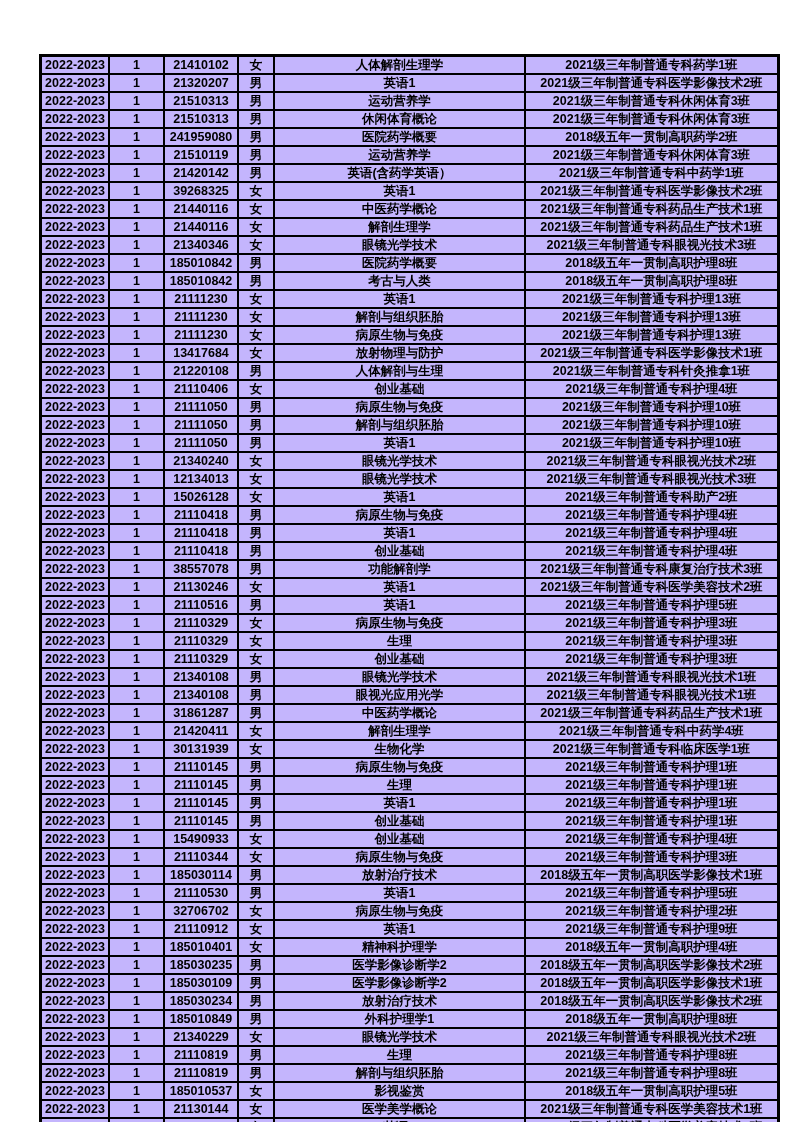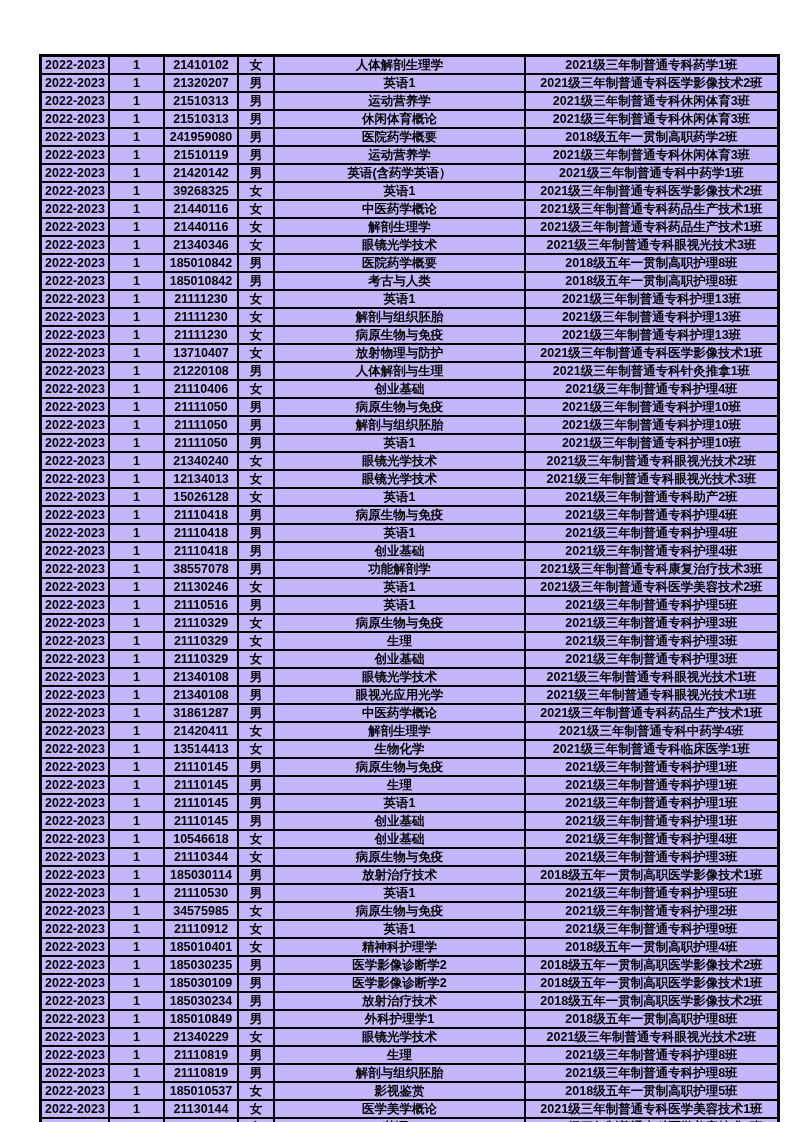--- a/index.html
+++ b/index.html
@@ -185,21 +185,21 @@
           <td class="col-academic_year">2022-2023</td>
           <td class="col-semester">1</td>
           <td class="col-student_id">21111230</td>
           <td class="col-gender">女</td>
           <td class="col-course_name">病原生物与免疫</td>
           <td class="col-class_name">2021级三年制普通专科护理13班</td>
         </tr>
         <tr>
           <td class="col-academic_year">2022-2023</td>
           <td class="col-semester">1</td>
-          <td class="col-student_id">13710407</td>
+          <td class="col-student_id">13417684</td>
           <td class="col-gender">女</td>
           <td class="col-course_name">放射物理与防护</td>
           <td class="col-class_name">2021级三年制普通专科医学影像技术1班</td>
         </tr>
         <tr>
           <td class="col-academic_year">2022-2023</td>
           <td class="col-semester">1</td>
           <td class="col-student_id">21220108</td>
           <td class="col-gender">男</td>
           <td class="col-course_name">人体解剖与生理</td>
@@ -361,21 +361,21 @@
           <td class="col-academic_year">2022-2023</td>
           <td class="col-semester">1</td>
           <td class="col-student_id">21420411</td>
           <td class="col-gender">女</td>
           <td class="col-course_name">解剖生理学</td>
           <td class="col-class_name">2021级三年制普通专科中药学4班</td>
         </tr>
         <tr>
           <td class="col-academic_year">2022-2023</td>
           <td class="col-semester">1</td>
-          <td class="col-student_id">13514413</td>
+          <td class="col-student_id">30131939</td>
           <td class="col-gender">女</td>
           <td class="col-course_name">生物化学</td>
           <td class="col-class_name">2021级三年制普通专科临床医学1班</td>
         </tr>
         <tr>
           <td class="col-academic_year">2022-2023</td>
           <td class="col-semester">1</td>
           <td class="col-student_id">21110145</td>
           <td class="col-gender">男</td>
           <td class="col-course_name">病原生物与免疫</td>
@@ -401,21 +401,21 @@
           <td class="col-academic_year">2022-2023</td>
           <td class="col-semester">1</td>
           <td class="col-student_id">21110145</td>
           <td class="col-gender">男</td>
           <td class="col-course_name">创业基础</td>
           <td class="col-class_name">2021级三年制普通专科护理1班</td>
         </tr>
         <tr>
           <td class="col-academic_year">2022-2023</td>
           <td class="col-semester">1</td>
-          <td class="col-student_id">10546618</td>
+          <td class="col-student_id">15490933</td>
           <td class="col-gender">女</td>
           <td class="col-course_name">创业基础</td>
           <td class="col-class_name">2021级三年制普通专科护理4班</td>
         </tr>
         <tr>
           <td class="col-academic_year">2022-2023</td>
           <td class="col-semester">1</td>
           <td class="col-student_id">21110344</td>
           <td class="col-gender">女</td>
           <td class="col-course_name">病原生物与免疫</td>
@@ -433,21 +433,21 @@
           <td class="col-academic_year">2022-2023</td>
           <td class="col-semester">1</td>
           <td class="col-student_id">21110530</td>
           <td class="col-gender">男</td>
           <td class="col-course_name">英语1</td>
           <td class="col-class_name">2021级三年制普通专科护理5班</td>
         </tr>
         <tr>
           <td class="col-academic_year">2022-2023</td>
           <td class="col-semester">1</td>
-          <td class="col-student_id">34575985</td>
+          <td class="col-student_id">32706702</td>
           <td class="col-gender">女</td>
           <td class="col-course_name">病原生物与免疫</td>
           <td class="col-class_name">2021级三年制普通专科护理2班</td>
         </tr>
         <tr>
           <td class="col-academic_year">2022-2023</td>
           <td class="col-semester">1</td>
           <td class="col-student_id">21110912</td>
           <td class="col-gender">女</td>
           <td class="col-course_name">英语1</td>

